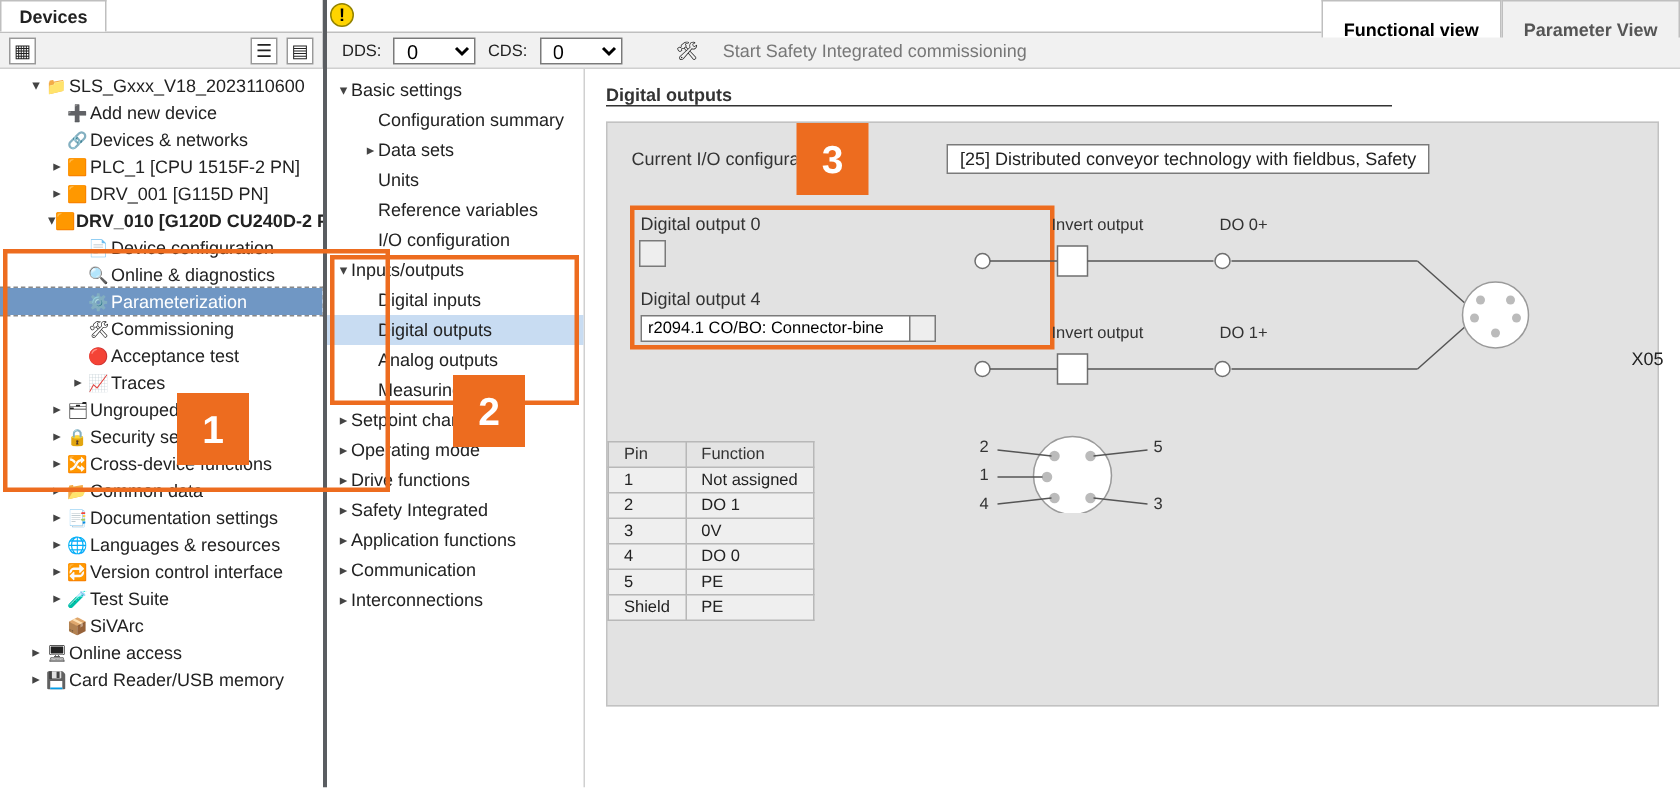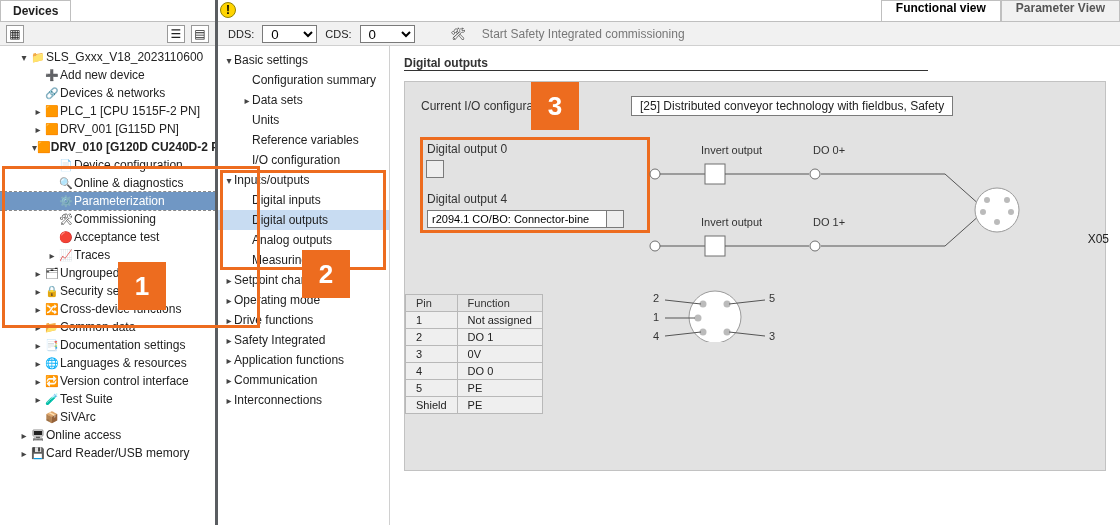--- a/index.html
+++ b/index.html
@@ -13,21 +13,21 @@
 .square-btn{width:18px;height:18px;border:1px solid #999;background:#fff;display:inline-flex;align-items:center;justify-content:center;cursor:pointer}
 .tree{flex:1;overflow:auto;background:#fff;padding-top:2px}
 .tree-row{display:flex;align-items:center;height:18px;padding-left:4px;white-space:nowrap;cursor:pointer}
 .tree-row.sel{background:#7097c4;color:#fff}
 .tw{display:inline-block;width:12px;text-align:center;font-size:10px;color:#444}
 .ic{display:inline-block;width:16px;text-align:center;font-size:11px}.ind1{padding-left:18px}.ind2{padding-left:32px}.ind3{padding-left:46px}
 .hl-orange{outline:3px solid #ed6c1f;outline-offset:-2px}
 .callout{position:absolute;width:48px;height:48px;background:#ed6c1f;color:#fff;font-size:26px;font-weight:600;display:flex;align-items:center;justify-content:center;pointer-events:none;z-index:10}
 .right-tab-bar{height:22px;display:flex;justify-content:flex-end;background:#fff;border-bottom:1px solid #bfbfbf;position:relative}
 .alert-badge{position:absolute;left:2px;top:2px;width:16px;height:16px;border-radius:50%;background:#ffd400;border:1px solid #948300;display:flex;align-items:center;justify-content:center;font-weight:700;color:#000}
-.right-tab{padding:0 14px;border:1px solid #bfbfbf;border-bottom:none;background:#f1f1f1;color:#555;font-weight:600}
+.right-tab{padding:12px 14px;border:1px solid #bfbfbf;border-bottom:none;background:#f1f1f1;color:#555;font-weight:600}
 .right-tab.active{background:#fff;color:#000}
 .selector-bar{height:24px;background:#f1f1f1;border-bottom:1px solid #d0d0d0;display:flex;align-items:center;padding:0 10px;gap:8px}
 .selector-bar label{font-size:11px}
 .sc-select{border:1px solid #7a7a7a;background:#fff;height:18px;padding:0 4px;min-width:55px}
 .safety-link{color:#777;cursor:pointer;margin-left:8px}
 .body-row{flex:1;display:flex}
 .nav-col{width:172px;border-right:1px solid #d0d0d0;padding-top:4px;background:#fff}
 .nav-item{display:flex;align-items:center;height:20px;padding-left:6px;cursor:pointer;white-space:nowrap}
 .nav-item .tw{width:10px}
 .nav-sub{padding-left:24px}
@@ -288,21 +288,21 @@
           <div class="callout" style="left:126px;top:0px">3</div>
 
           <div class="field-row">
             <span class="lbl" style="width:94px;overflow:hidden;white-space:nowrap">Current I/O configuration</span>
             <span style="width:80px"></span>
             <span class="readbox">[25] Distributed conveyor technology with fieldbus, Safety</span>
           </div>
 
           <div style="height:16px"></div>
 
-          <div class="dig-group hl-orange" id="diggroup" style="position:relative;width:228px">
+          <div class="dig-group hl-orange" id="diggroup" style="position:relative;width:281px">
             <div class="dig-title">Digital output 0</div>
             <div style="display:flex;margin-bottom:14px">
               <button class="port-btn"></button>
             </div>
             <div class="dig-title">Digital output 4</div>
             <div style="display:flex">
               <input class="param-input" value="r2094.1 CO/BO: Connector-bine" style="">
               <button class="port-btn"></button>
             </div>
           </div>

